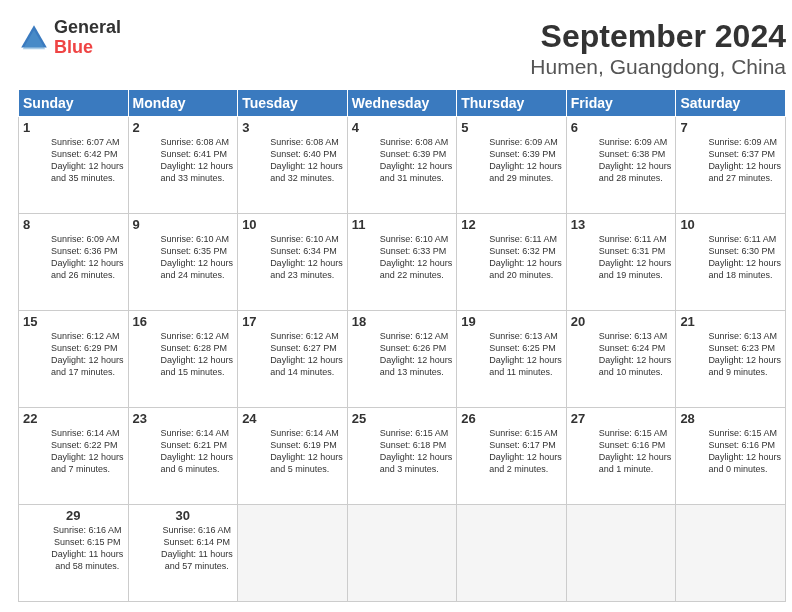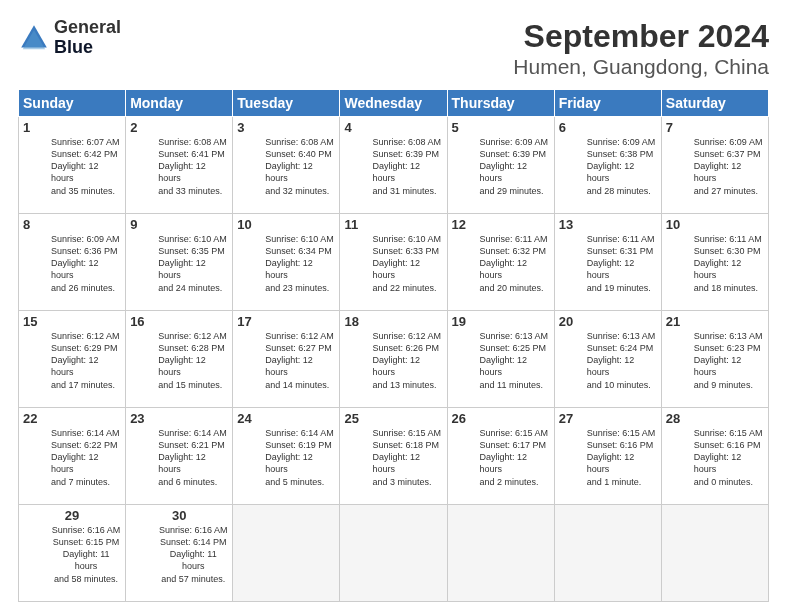--- a/index.html
+++ b/index.html
@@ -6,21 +6,21 @@
     body {
       font-family: Arial, sans-serif;
       background: #fff;
       width: 792px;
       height: 612px;
       overflow: hidden;
     }
     .page {
       width: 792px;
       height: 612px;
-      padding: 18px 23px 10px 18px;
+      padding: 18px 6px 10px 18px;
       display: flex;
       flex-direction: column;
     }
     .header {
       display: flex;
       justify-content: space-between;
       align-items: flex-start;
       margin-bottom: 10px;
     }
     .logo {
@@ -33,21 +33,21 @@
       line-height: 1.1;
     }
     .logo-general {
       font-size: 18px;
       font-weight: bold;
       color: #333;
     }
     .logo-blue {
       font-size: 18px;
       font-weight: bold;
-      color: #0f172a;
+      color: #ef4444;
     }
     .logo-icon {
       width: 32px;
       height: 32px;
       margin-right: 4px;
     }
     .title-block {
       text-align: right;
     }
     .month-title {

